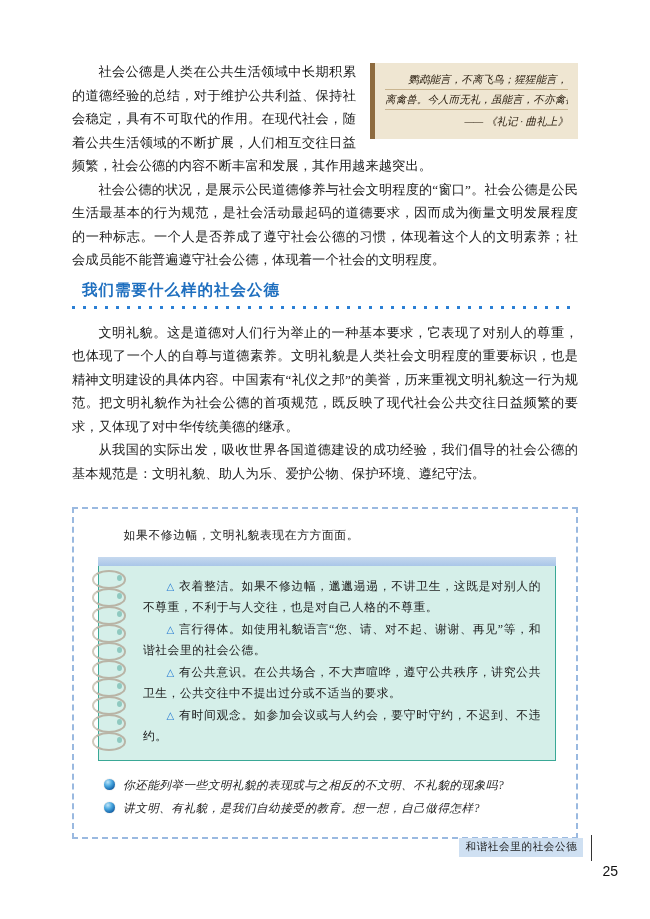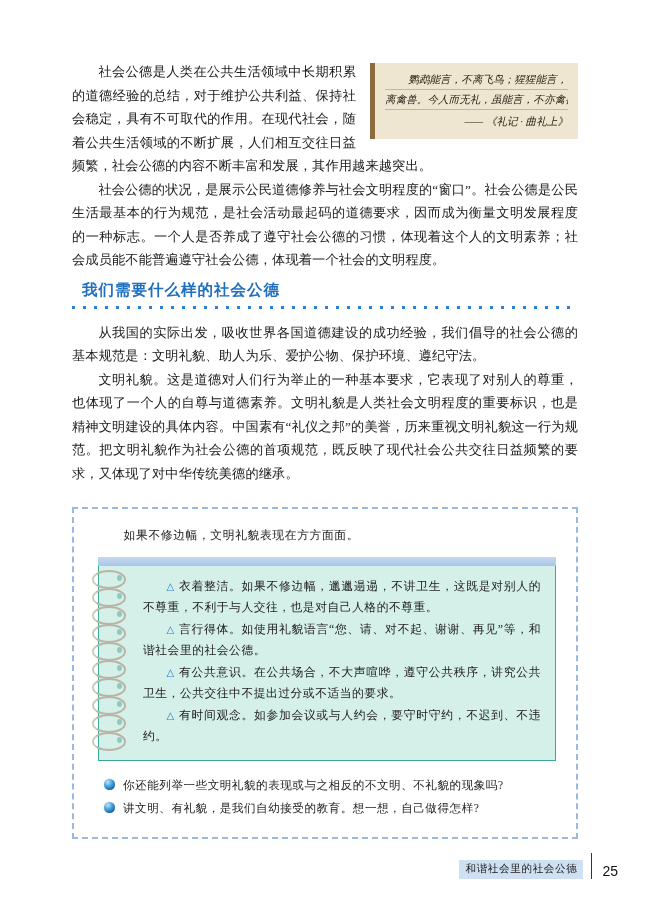--- a/index.html
+++ b/index.html
@@ -158,20 +158,21 @@
   }
   .tri {
     color: #2b7fd4;
     font-size: 10px;
     margin-right: 4px;
   }
 
   
   .questions {
     margin: 14px 0 4px 16px;
+    font-style: italic;
   }
   .q-row {
     display: flex;
     align-items: flex-start;
     font-size: 11.6px;
     line-height: 21px;
     color: #1d1d1d;
     letter-spacing: 0.5px;
     margin-bottom: 2px;
   }
@@ -191,21 +192,21 @@
     left: 0;
     right: 0;
     bottom: 40px;
     height: 34px;
   }
   .footer-inner {
     position: absolute;
     right: 32px;
     bottom: 0;
     display: flex;
-    align-items: flex-end;
+    align-items: center;
   }
   .footer-chapter {
     font-family: "Liberation Sans", "DejaVu Sans", sans-serif;
     font-size: 10.6px;
     color: #1b1b1b;
     background: #cfe0f2;
     padding: 2px 6px 3px 6px;
     letter-spacing: 0.6px;
   }
   .footer-divider {
@@ -233,22 +234,22 @@
   </div>
 
   <p class="para">社会公德是人类在公共生活领域中长期积累的道德经验的总结，对于维护公共利益、保持社会稳定，具有不可取代的作用。在现代社会，随着公共生活领域的不断扩展，人们相互交往日益频繁，社会公德的内容不断丰富和发展，其作用越来越突出。</p>
   <p class="para">社会公德的状况，是展示公民道德修养与社会文明程度的“窗口”。社会公德是公民生活最基本的行为规范，是社会活动最起码的道德要求，因而成为衡量文明发展程度的一种标志。一个人是否养成了遵守社会公德的习惯，体现着这个人的文明素养；社会成员能不能普遍遵守社会公德，体现着一个社会的文明程度。</p>
 
   <div class="section-head-wrap">
     <div class="section-head">我们需要什么样的社会公德</div>
     <div class="dot-rule"></div>
   </div>
 
+  <p class="para">文明礼貌。这是道德对人们行为举止的一种基本要求，它表现了对别人的尊重，也体现了一个人的自尊与道德素养。文明礼貌是人类社会文明程度的重要标识，也是精神文明建设的具体内容。中国素有“礼仪之邦”的美誉，历来重视文明礼貌这一行为规范。把文明礼貌作为社会公德的首项规范，既反映了现代社会公共交往日益频繁的要求，又体现了对中华传统美德的继承。</p>
   <p class="para">从我国的实际出发，吸收世界各国道德建设的成功经验，我们倡导的社会公德的基本规范是：文明礼貌、助人为乐、爱护公物、保护环境、遵纪守法。</p>
-  <p class="para">文明礼貌。这是道德对人们行为举止的一种基本要求，它表现了对别人的尊重，也体现了一个人的自尊与道德素养。文明礼貌是人类社会文明程度的重要标识，也是精神文明建设的具体内容。中国素有“礼仪之邦”的美誉，历来重视文明礼貌这一行为规范。把文明礼貌作为社会公德的首项规范，既反映了现代社会公共交往日益频繁的要求，又体现了对中华传统美德的继承。</p>
 
   <div class="activity-box">
     <div class="activity-intro">如果不修边幅，文明礼貌表现在方方面面。</div>
 
     <div class="notepad-topbar"></div>
     <div class="notepad">
       <div class="rings">
           <div class="ring" style="top: 0px;"></div>
           <div class="ring" style="top: 18px;"></div>
           <div class="ring" style="top: 36px;"></div>

